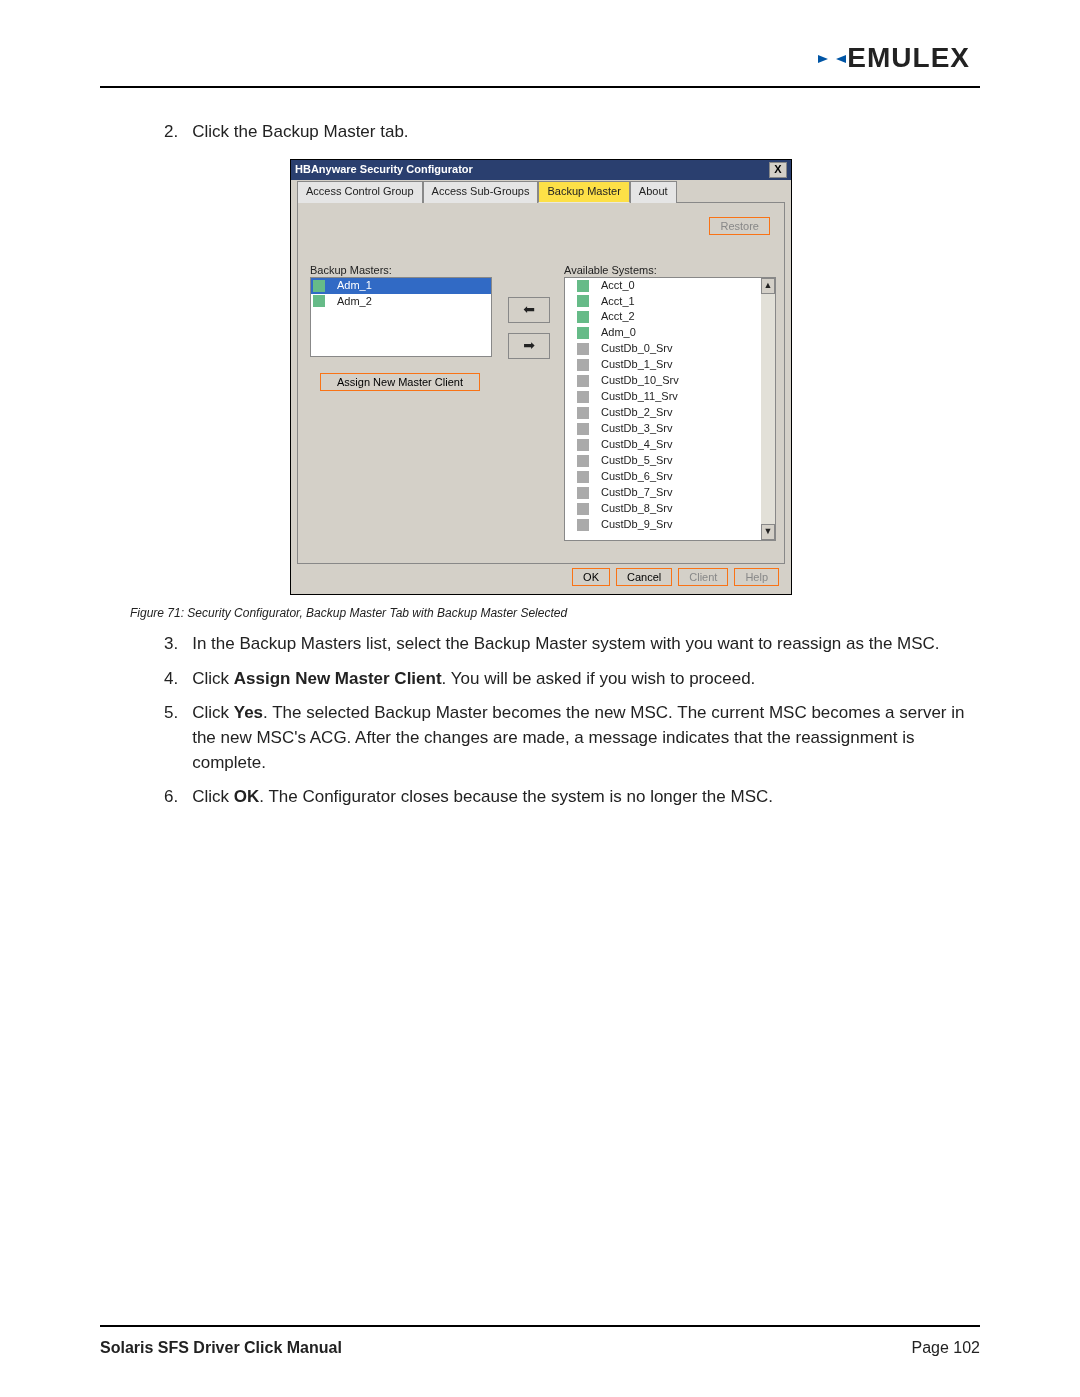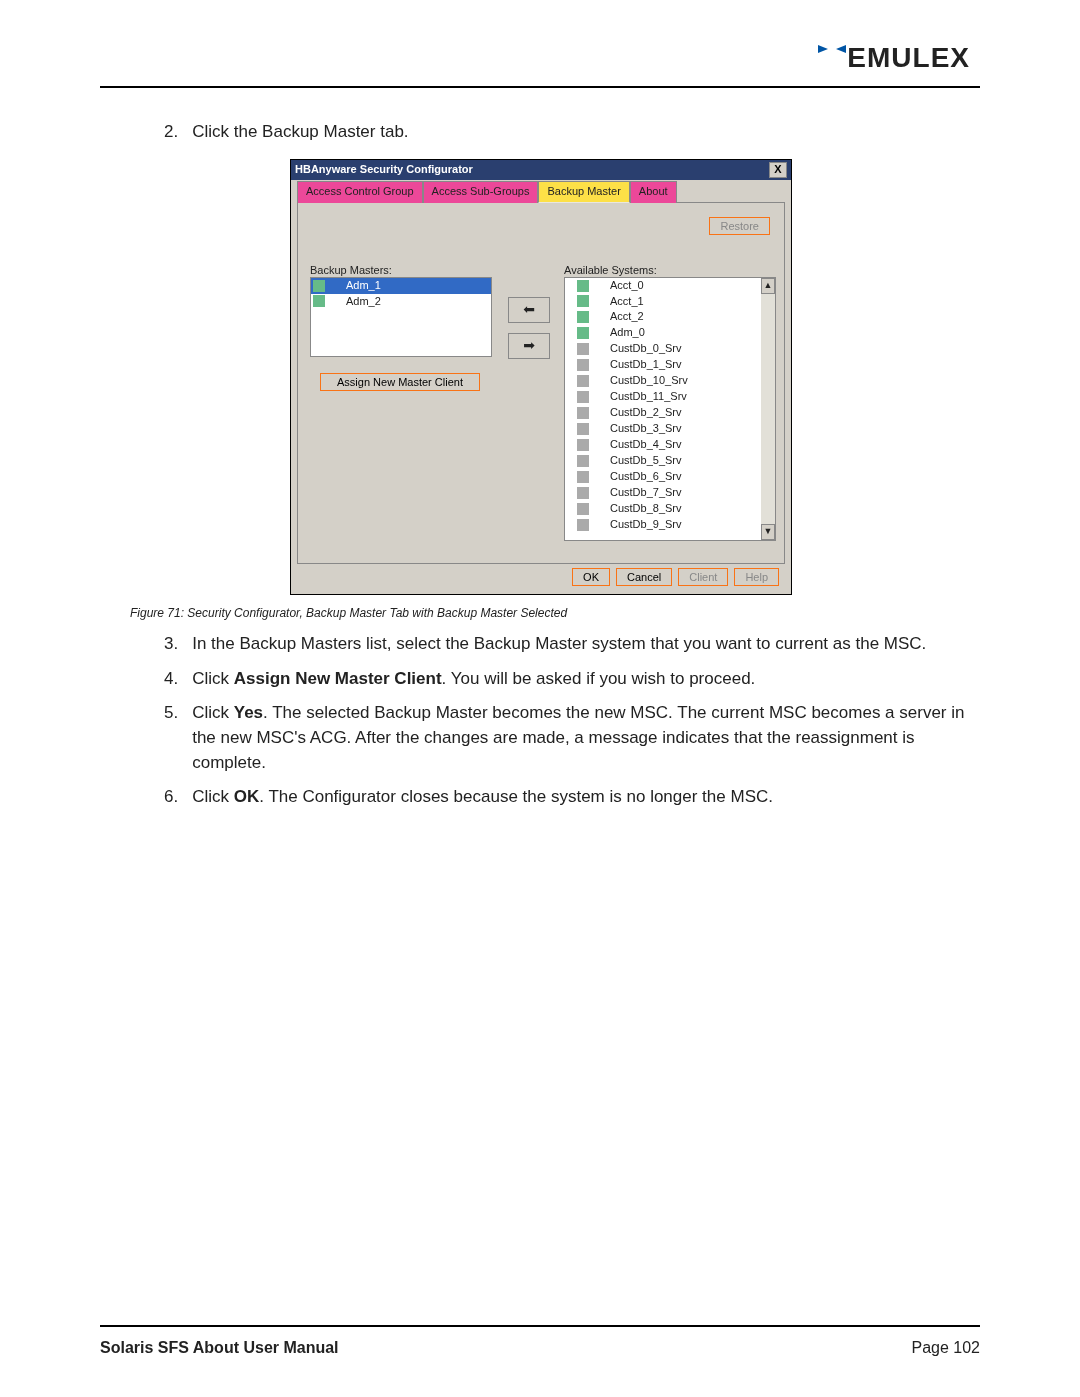--- a/index.html
+++ b/index.html
@@ -1,42 +1,42 @@
 <!DOCTYPE html>
 <html><head>
 <meta charset="utf-8">
 <style>
   body{margin:0;font-family:Arial,Helvetica,sans-serif;color:#222;background:#fff}
   .page{width:1080px;height:1397px;margin:0 auto;position:relative;box-sizing:border-box;padding:40px 100px 0 130px}
-  .header-logo{position:absolute;top:42px;right:110px;font-weight:900;font-size:28px;letter-spacing:1px;display:flex;align-items:flex-start;gap:1px}
+  .header-logo{position:absolute;top:42px;right:110px;font-weight:900;font-size:28px;letter-spacing:1px;display:flex;align-items:flex-end;gap:1px}
   .logo-mark{display:inline-block;width:28px;height:22px;position:relative}
   .logo-mark::before,.logo-mark::after{content:"";position:absolute;border:4px solid transparent}
   .logo-mark::before{left:0;top:3px;border-left:10px solid #0055a5}
   .logo-mark::after{right:0;top:3px;border-right:10px solid #0055a5}
   .rule-top{position:absolute;top:86px;left:100px;right:100px;border-top:2px solid #000}
   .content{margin-top:80px;font-size:17px;line-height:1.45}
   .step{display:flex;gap:14px;margin:4px 0 14px 34px}
   .fig-wrap{margin:4px 0 10px 160px}
   .caption{font-style:italic;font-size:12px;margin:6px 0 10px 0}
   .subsequent .step{margin-left:34px;margin-bottom:10px}
   .bold{font-weight:bold}
 
   
   .dlg{width:500px;border:1px solid #000;font-family:Tahoma,Arial,sans-serif;font-size:11px;background:#d4d0c8}
   .dlg-title{background:#2a3f6f;color:#fff;font-weight:bold;padding:2px 4px;display:flex;justify-content:space-between;align-items:flex-end}
   .dlg-title .x{background:#d4d0c8;color:#000;width:16px;height:14px;text-align:center;line-height:13px;font-weight:bold;border:1px solid #888}
   .dlg-body{background:#d4d0c8;padding:0 6px 4px}
   .tabs{display:flex;border-bottom:1px solid #888;font-size:11px}
-  .tab{padding:2px 8px;border:1px solid #888;border-bottom:none;background:#ec4899;margin-right:0;position:relative;top:1px}
+  .tab{padding:2px 8px;border:1px solid #888;border-bottom:none;background:#e5e5e5;margin-right:0;position:relative;top:1px}
   .tab.active{background:#fde047;border-bottom:1px solid #e9e7e0}
   .pane{border:1px solid #888;border-top:none;background:#d4d0c8;height:360px;position:relative}
   .restore-btn{position:absolute;top:14px;right:14px}
   .lbl{position:absolute}
   .listbox{background:#fff;border:1px solid #888;overflow:hidden}
-  .listbox .item{display:flex;align-items:center;gap:21px;padding:0 2px;white-space:nowrap}
+  .listbox .item{display:flex;align-items:center;gap:12px;padding:0 2px;white-space:nowrap}
   .listbox .item.sel{background:#316ac5;color:#fff}
   .ico{width:12px;height:12px;display:inline-block}
   .ico-computer{background:#6b8;}
   .ico-server{background:#aaa}
   .arrow-btn{position:absolute;width:40px;height:24px;border:1px solid #888;background:#d4d0c8;display:flex;align-items:center;justify-content:center;font-size:14px}
   .assign-btn{position:absolute}
   .sc-btn{border:1px solid #f97316;background:#d4d0c8;padding:2px 10px;font-size:11px}
   .sc-btn[disabled]{color:#888}
   .btn-row{display:flex;gap:6px;justify-content:flex-end;padding:4px 6px;background:#d4d0c8}
   .scroll-v{position:absolute;right:0;top:0;bottom:0;width:14px;background:#e2e0d8;display:flex;flex-direction:column;justify-content:space-between}
@@ -182,35 +182,35 @@
           </div>
         </div>
       </div>
     </div>
 
     <div class="caption">Figure 71: Security Configurator, Backup Master Tab with Backup Master Selected</div>
 
     <div class="subsequent">
       <div class="step">
         <span>3.</span>
-        <span>In the Backup Masters list, select the Backup Master system that you want to current as the MSC.</span>
+        <span>In the Backup Masters list, select the Backup Master system with you want to reassign as the MSC.</span>
       </div>
       <div class="step">
         <span>4.</span>
         <span><span>Click </span><span class="bold">Assign New Master Client</span><span>. You will be asked if you wish to proceed.</span></span>
       </div>
       <div class="step">
         <span>5.</span>
         <span><span>Click </span><span class="bold">Yes</span><span>. The selected Backup Master becomes the new MSC. The current MSC becomes a server in the new MSC's ACG. After the changes are made, a message indicates that the reassignment is complete.</span></span>
       </div>
       <div class="step">
         <span>6.</span>
         <span><span>Click </span><span class="bold">OK</span><span>. The Configurator closes because the system is no longer the MSC.</span></span>
       </div>
     </div>
   </div>
 
   <div class="footer-rule"></div>
   <div class="footer">
-    <span class="left">Solaris SFS About User Manual</span>
+    <span class="left">Solaris SFS Driver Click Manual</span>
     <span class="right">Page 102</span>
   </div>
 </div>
 
 </body></html>

